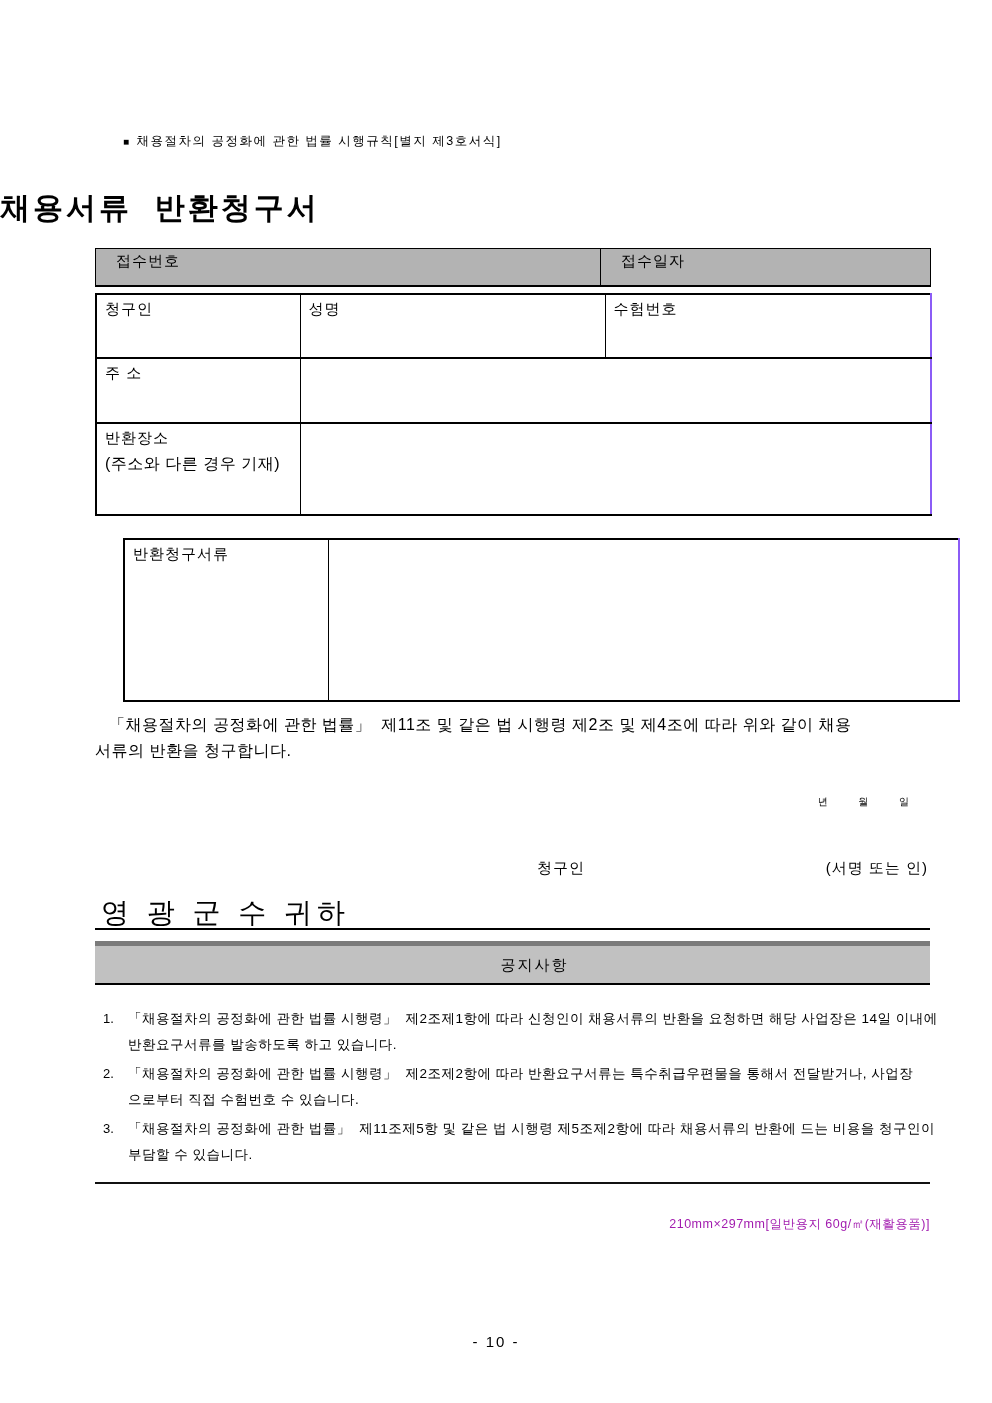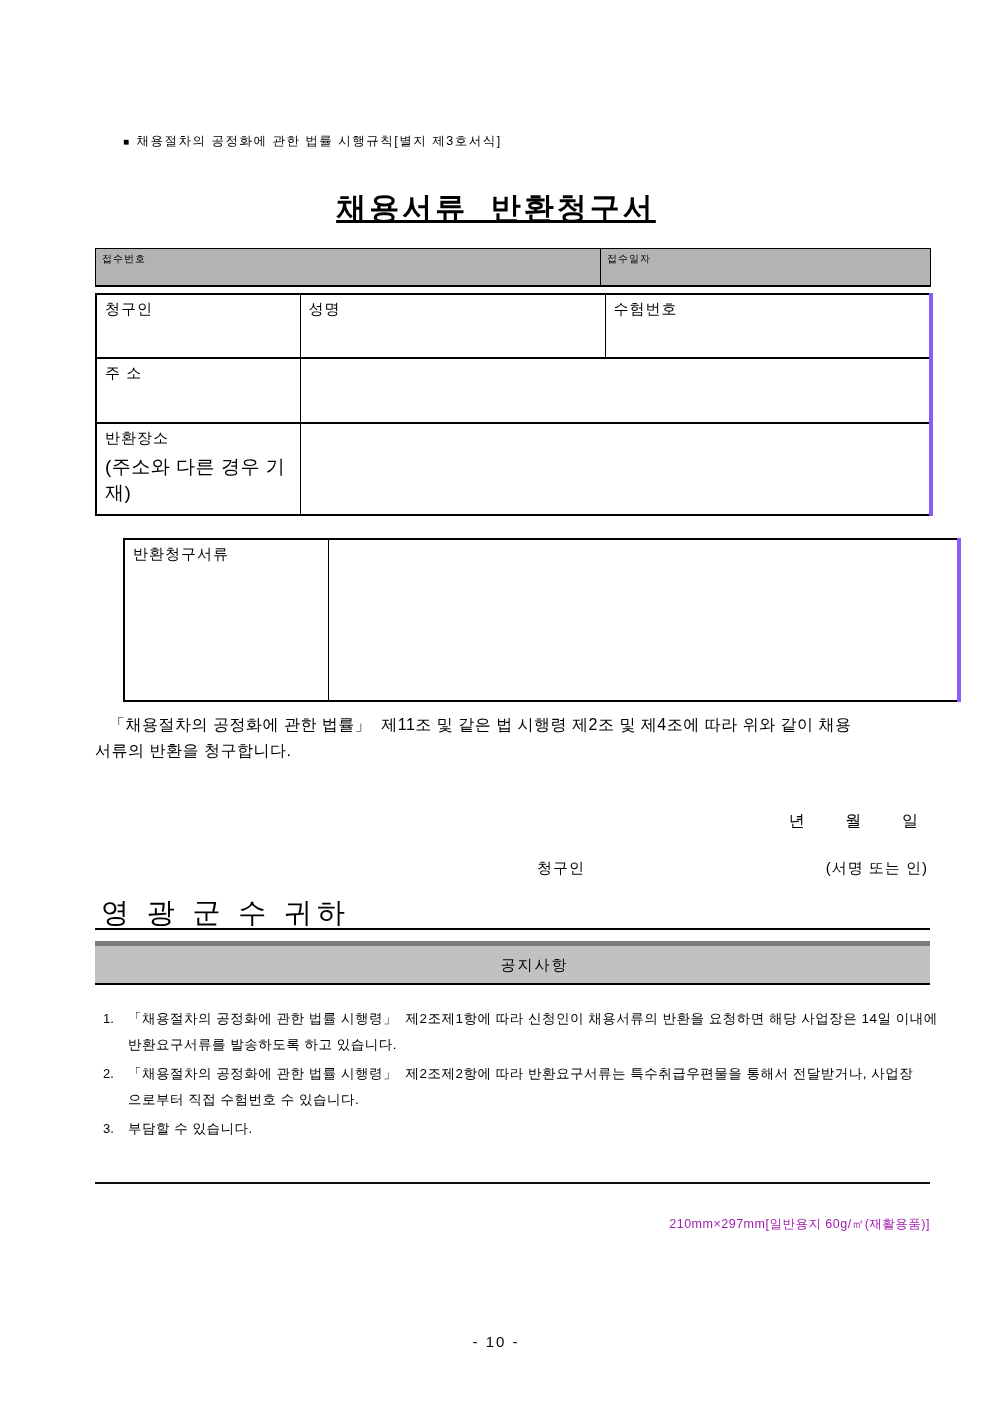--- a/index.html
+++ b/index.html
@@ -13,74 +13,74 @@
   }
   
   .header-note{
     position:absolute;left:103px;top:119px;
     font-size:12.5px;letter-spacing:1.5px;white-space:pre;
   }
   .header-note .bullet{font-size:10px;margin-right:6px;}
   
   .doc-title{
     position:absolute;left:0;right:0;top:188px;
-    text-align:center;font-size:30px;font-weight:bold;
-    letter-spacing:3px;white-space:pre;text-decoration:underline;
+    font-size:30px;font-weight:bold;
+    letter-spacing:3px;white-space:pre;
   }
   
   .receipt-table{
     position:absolute;left:95px;top:248px;width:835px;
     border-collapse:collapse;table-layout:fixed;
   }
   .receipt-table td{
     background:#b3b3b3;
     border-left:1px solid #000;border-right:1px solid #000;
     border-top:1px solid #000;border-bottom:2px solid #000;
     height:30px;vertical-align:top;
-    padding:3px 6px;font-size:10px;letter-spacing:1px;
+    padding:3px 20px;font-size:15px;letter-spacing:1px;
   }
   
   .form-table{
     position:absolute;left:95px;top:293px;width:835px;
     border-collapse:collapse;table-layout:fixed;
   }
   .form-table td{
     border-top:2px solid #000;border-bottom:2px solid #000;
     border-left:1px solid #000;border-right:1px solid #000;
     vertical-align:top;padding:5px 8px;
     font-size:15px;letter-spacing:1px;
   }
   .form-table .row-a td{height:52px;}
   .form-table .row-b td{height:53px;}
   .form-table .row-c td{height:80px;}
   .form-table tr td:first-child,.request-table tr td:first-child{border-left:2px solid #000;}
-  .form-table tr td:last-child,.request-table tr td:last-child{border-right:4px solid #8b5cf6;}
-  .cell-note{font-size:19px;letter-spacing:0.5px;margin-top:6px;}
+  .form-table tr td:last-child,.request-table tr td:last-child{border-right:2px solid #8b5cf6;}
+  .cell-note{font-size:16px;letter-spacing:0.5px;margin-top:6px;}
   
   .request-table{
     position:absolute;left:95px;top:538px;width:835px;
     border-collapse:collapse;table-layout:fixed;margin-left:28px;
   }
   .request-table td{
     border-top:2px solid #000;border-bottom:2px solid #000;
     border-left:1px solid #000;border-right:1px solid #000;
     vertical-align:top;padding:5px 8px;height:150px;
     font-size:15px;letter-spacing:1px;
   }
   
   .statement{
     position:absolute;left:95px;top:712px;width:845px;
     font-size:16px;letter-spacing:0.5px;line-height:26px;
   }
   .statement .line{white-space:pre;}
   .statement .line:first-child{padding-left:14px;}
   
   .date-line{
-    position:absolute;right:72px;top:795px;
-    font-size:16px;letter-spacing:2px;white-space:pre;margin-top:16px;
+    position:absolute;right:81px;top:795px;
+    font-size:10px;letter-spacing:2px;white-space:pre;
   }
   
   .sign-row{
     position:absolute;left:537px;right:64px;top:859px;
     display:flex;justify-content:space-between;align-items:flex-start;
     font-size:15px;letter-spacing:1px;
   }
   .sign-row .seal{white-space:pre;margin-left:48px;}
   
   .addressee{
@@ -204,20 +204,21 @@
     <div class="notice-item">
       <div class="no">2.</div>
       <div class="lines">
         <div class="line">「채용절차의 공정화에 관한 법률 시행령」  제2조제2항에 따라 반환요구서류는 특수취급우편물을 통해서 전달받거나, 사업장</div>
         <div class="line">으로부터 직접 수험번호 수 있습니다.</div>
       </div>
     </div>
     <div class="notice-item">
       <div class="no">3.</div>
       <div class="lines">
+        <div class="line">「채용절차의 공정화에 관한 법률」  제11조제5항 및 같은 법 시행령 제5조제2항에 따라 채용서류의 반환에 드는 비용을 청구인이</div>
         <div class="line">부담할 수 있습니다.</div>
       </div>
     </div>
   </div>
 
   <div class="bottom-rule"></div>
   <div class="paper-spec">210mm×297mm[일반용지 60g/㎡(재활용품)]</div>
 
   <div class="page-number">- 10 -</div>
 

